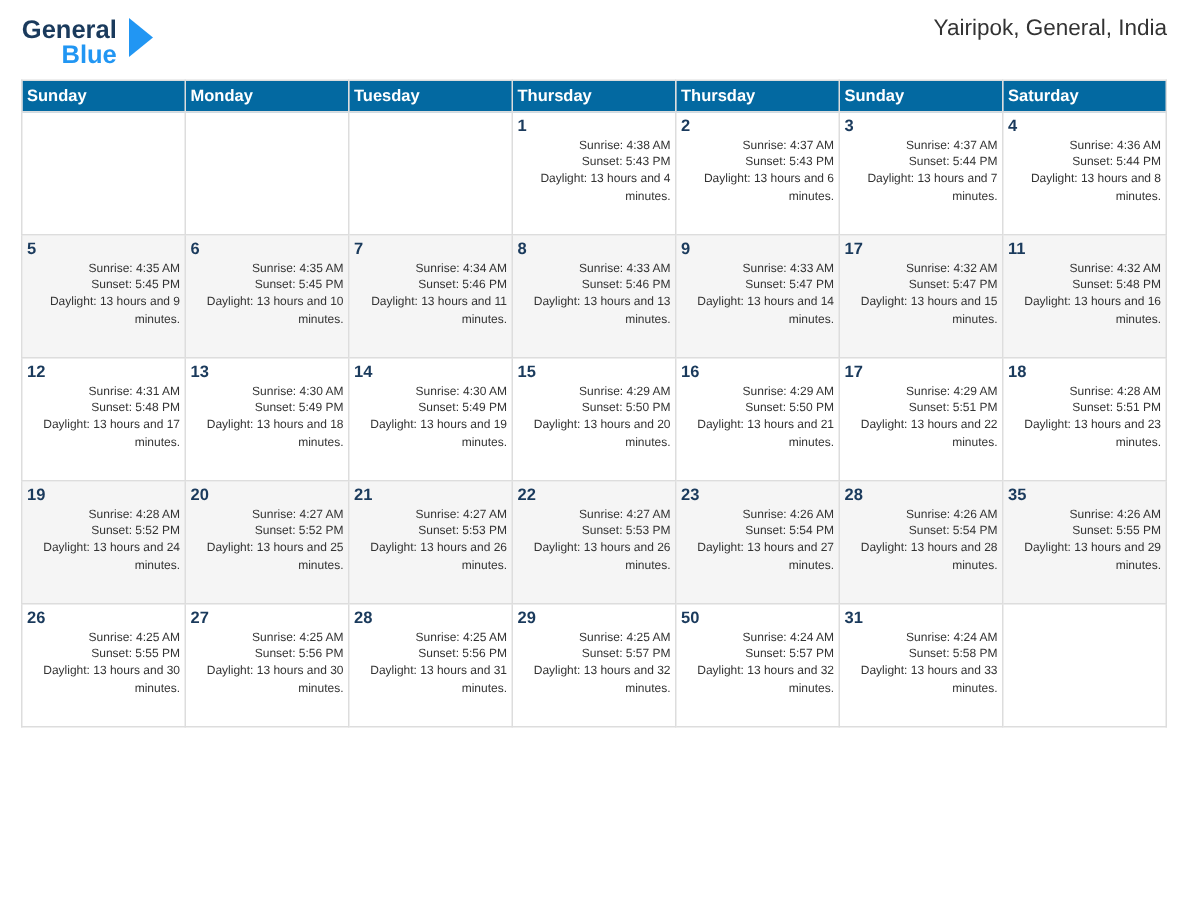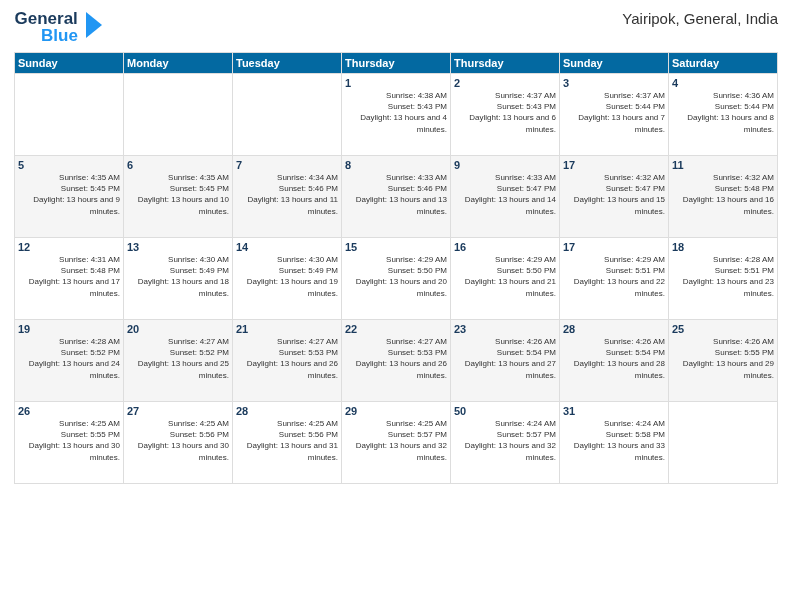--- a/index.html
+++ b/index.html
@@ -218,21 +218,21 @@
           </td>
           <td>
             <span class="day-num">23</span>
             <div class="day-info">Sunrise: 4:26 AM<br>Sunset: 5:54 PM<br>Daylight: 13 hours and 27 minutes.</div>
           </td>
           <td>
             <span class="day-num">28</span>
             <div class="day-info">Sunrise: 4:26 AM<br>Sunset: 5:54 PM<br>Daylight: 13 hours and 28 minutes.</div>
           </td>
           <td>
-            <span class="day-num">25</span>
+            <span class="day-num">35</span>
             <div class="day-info">Sunrise: 4:26 AM<br>Sunset: 5:55 PM<br>Daylight: 13 hours and 29 minutes.</div>
           </td>
         </tr>
         <tr>
           <td>
             <span class="day-num">26</span>
             <div class="day-info">Sunrise: 4:25 AM<br>Sunset: 5:55 PM<br>Daylight: 13 hours and 30 minutes.</div>
           </td>
           <td>
             <span class="day-num">27</span>

